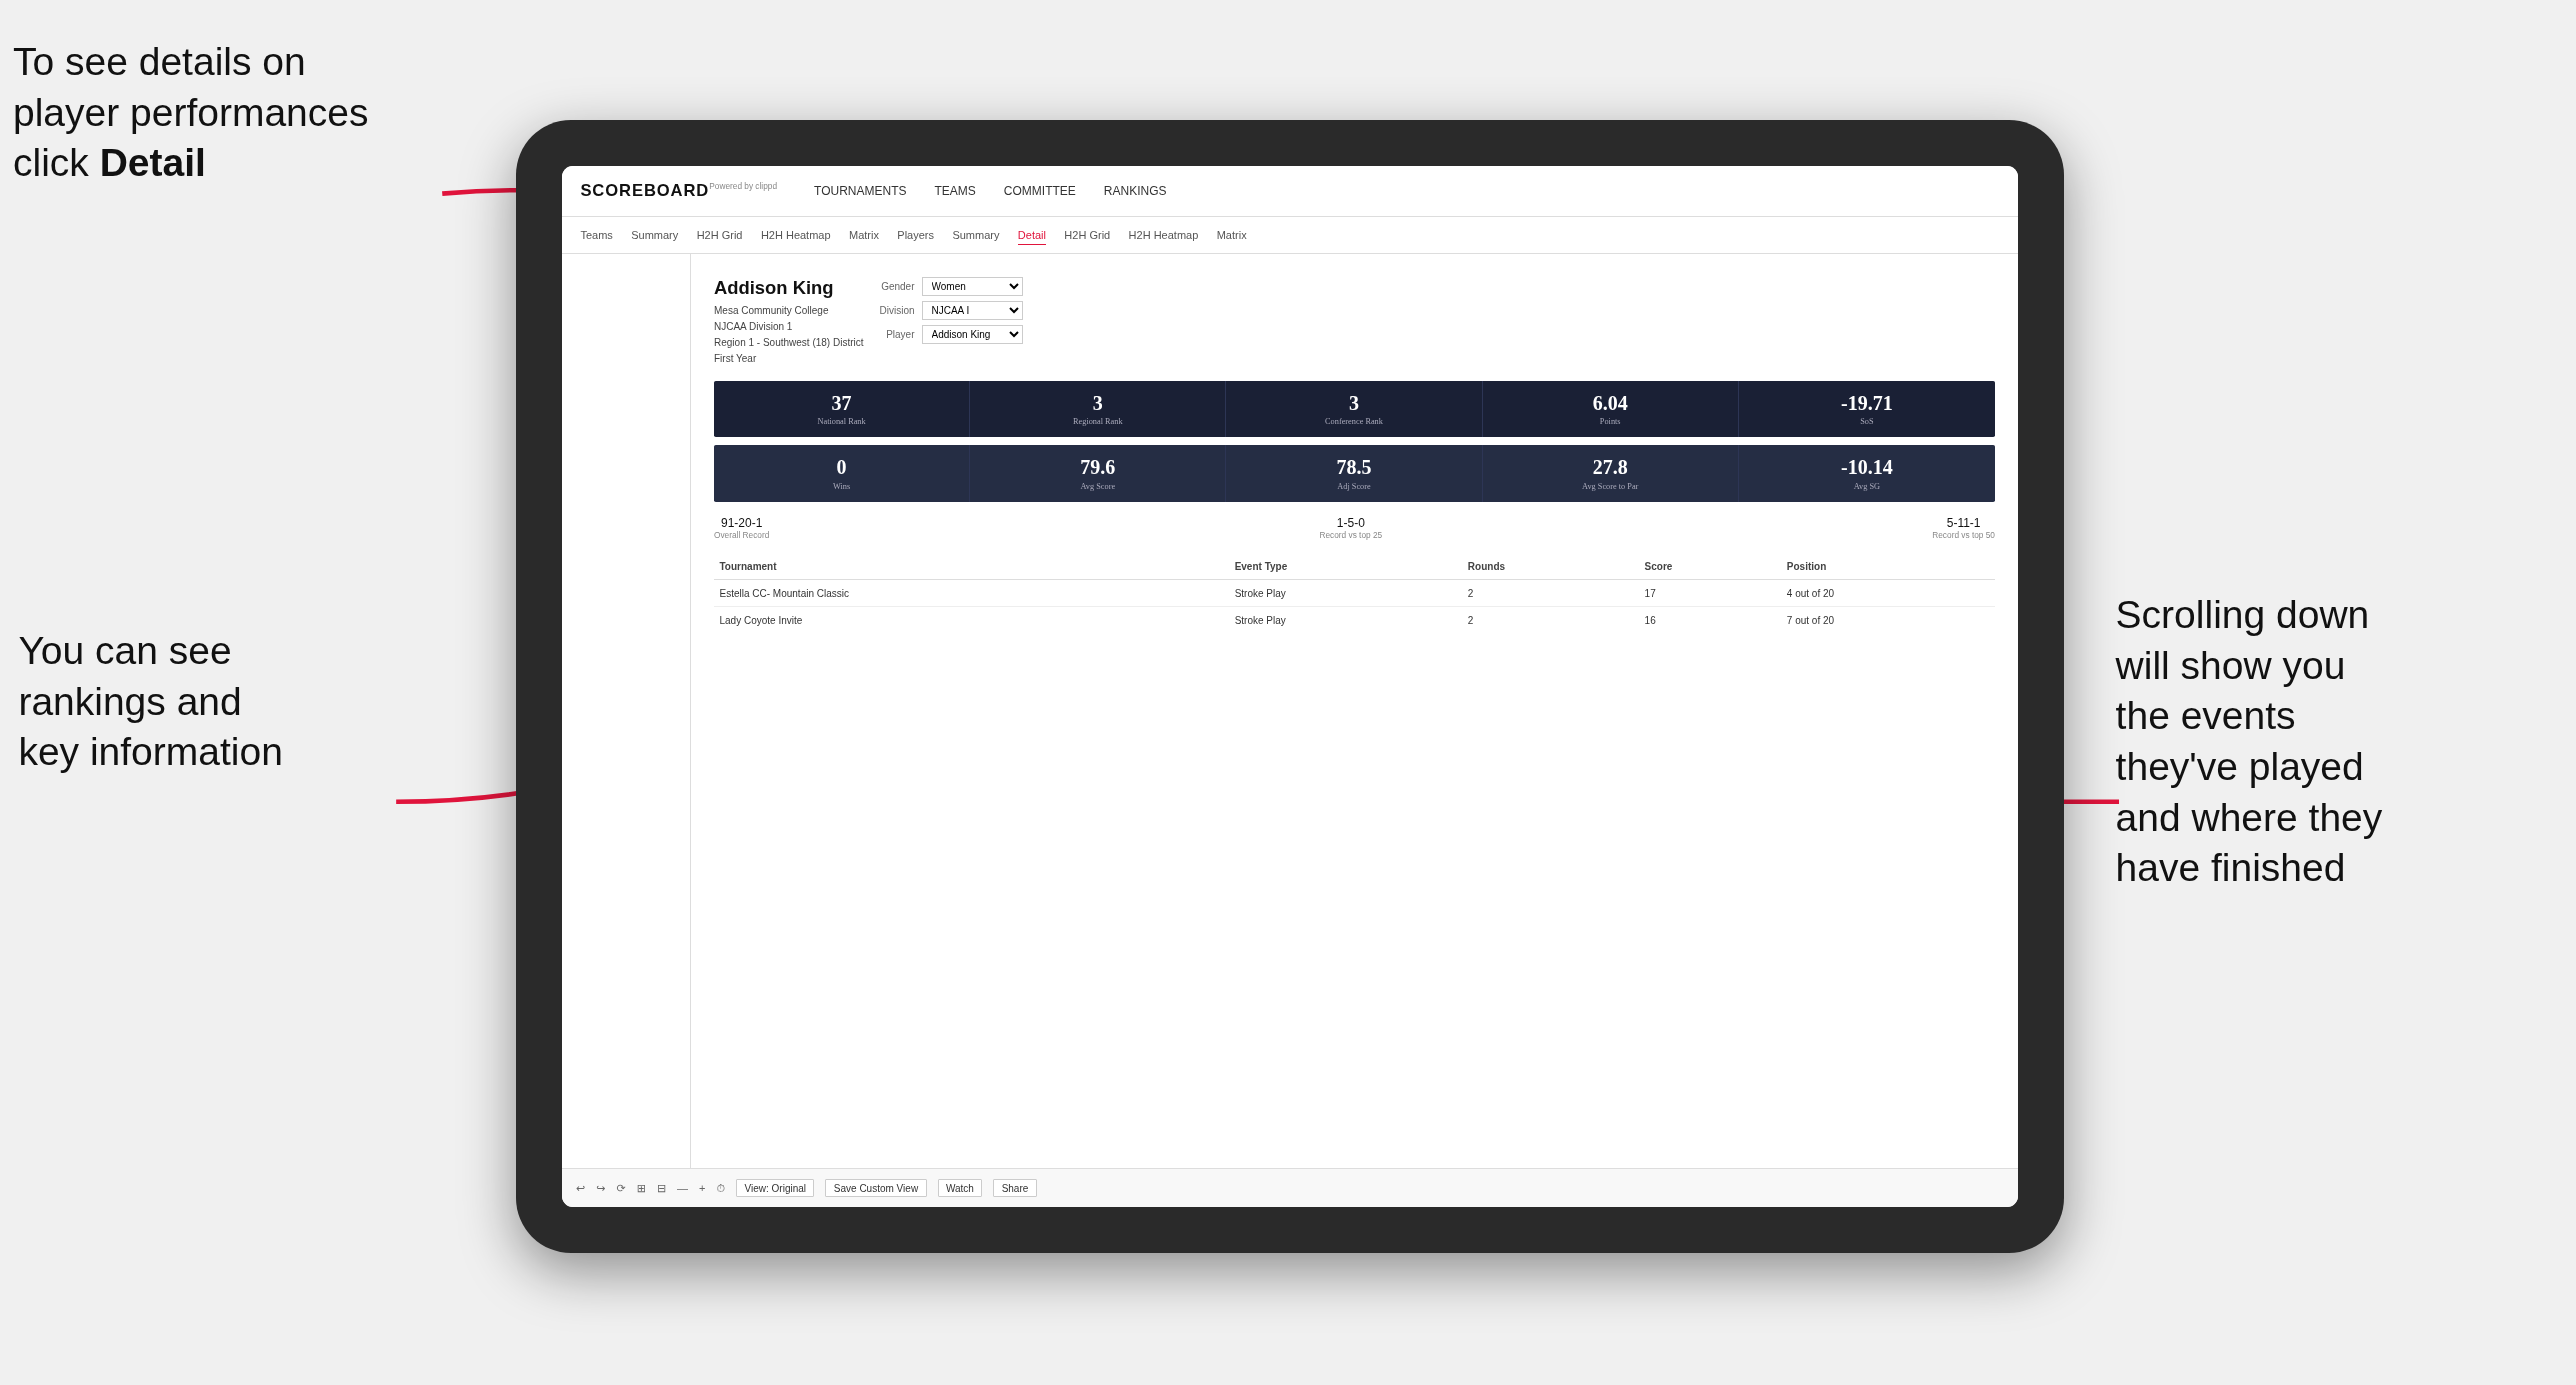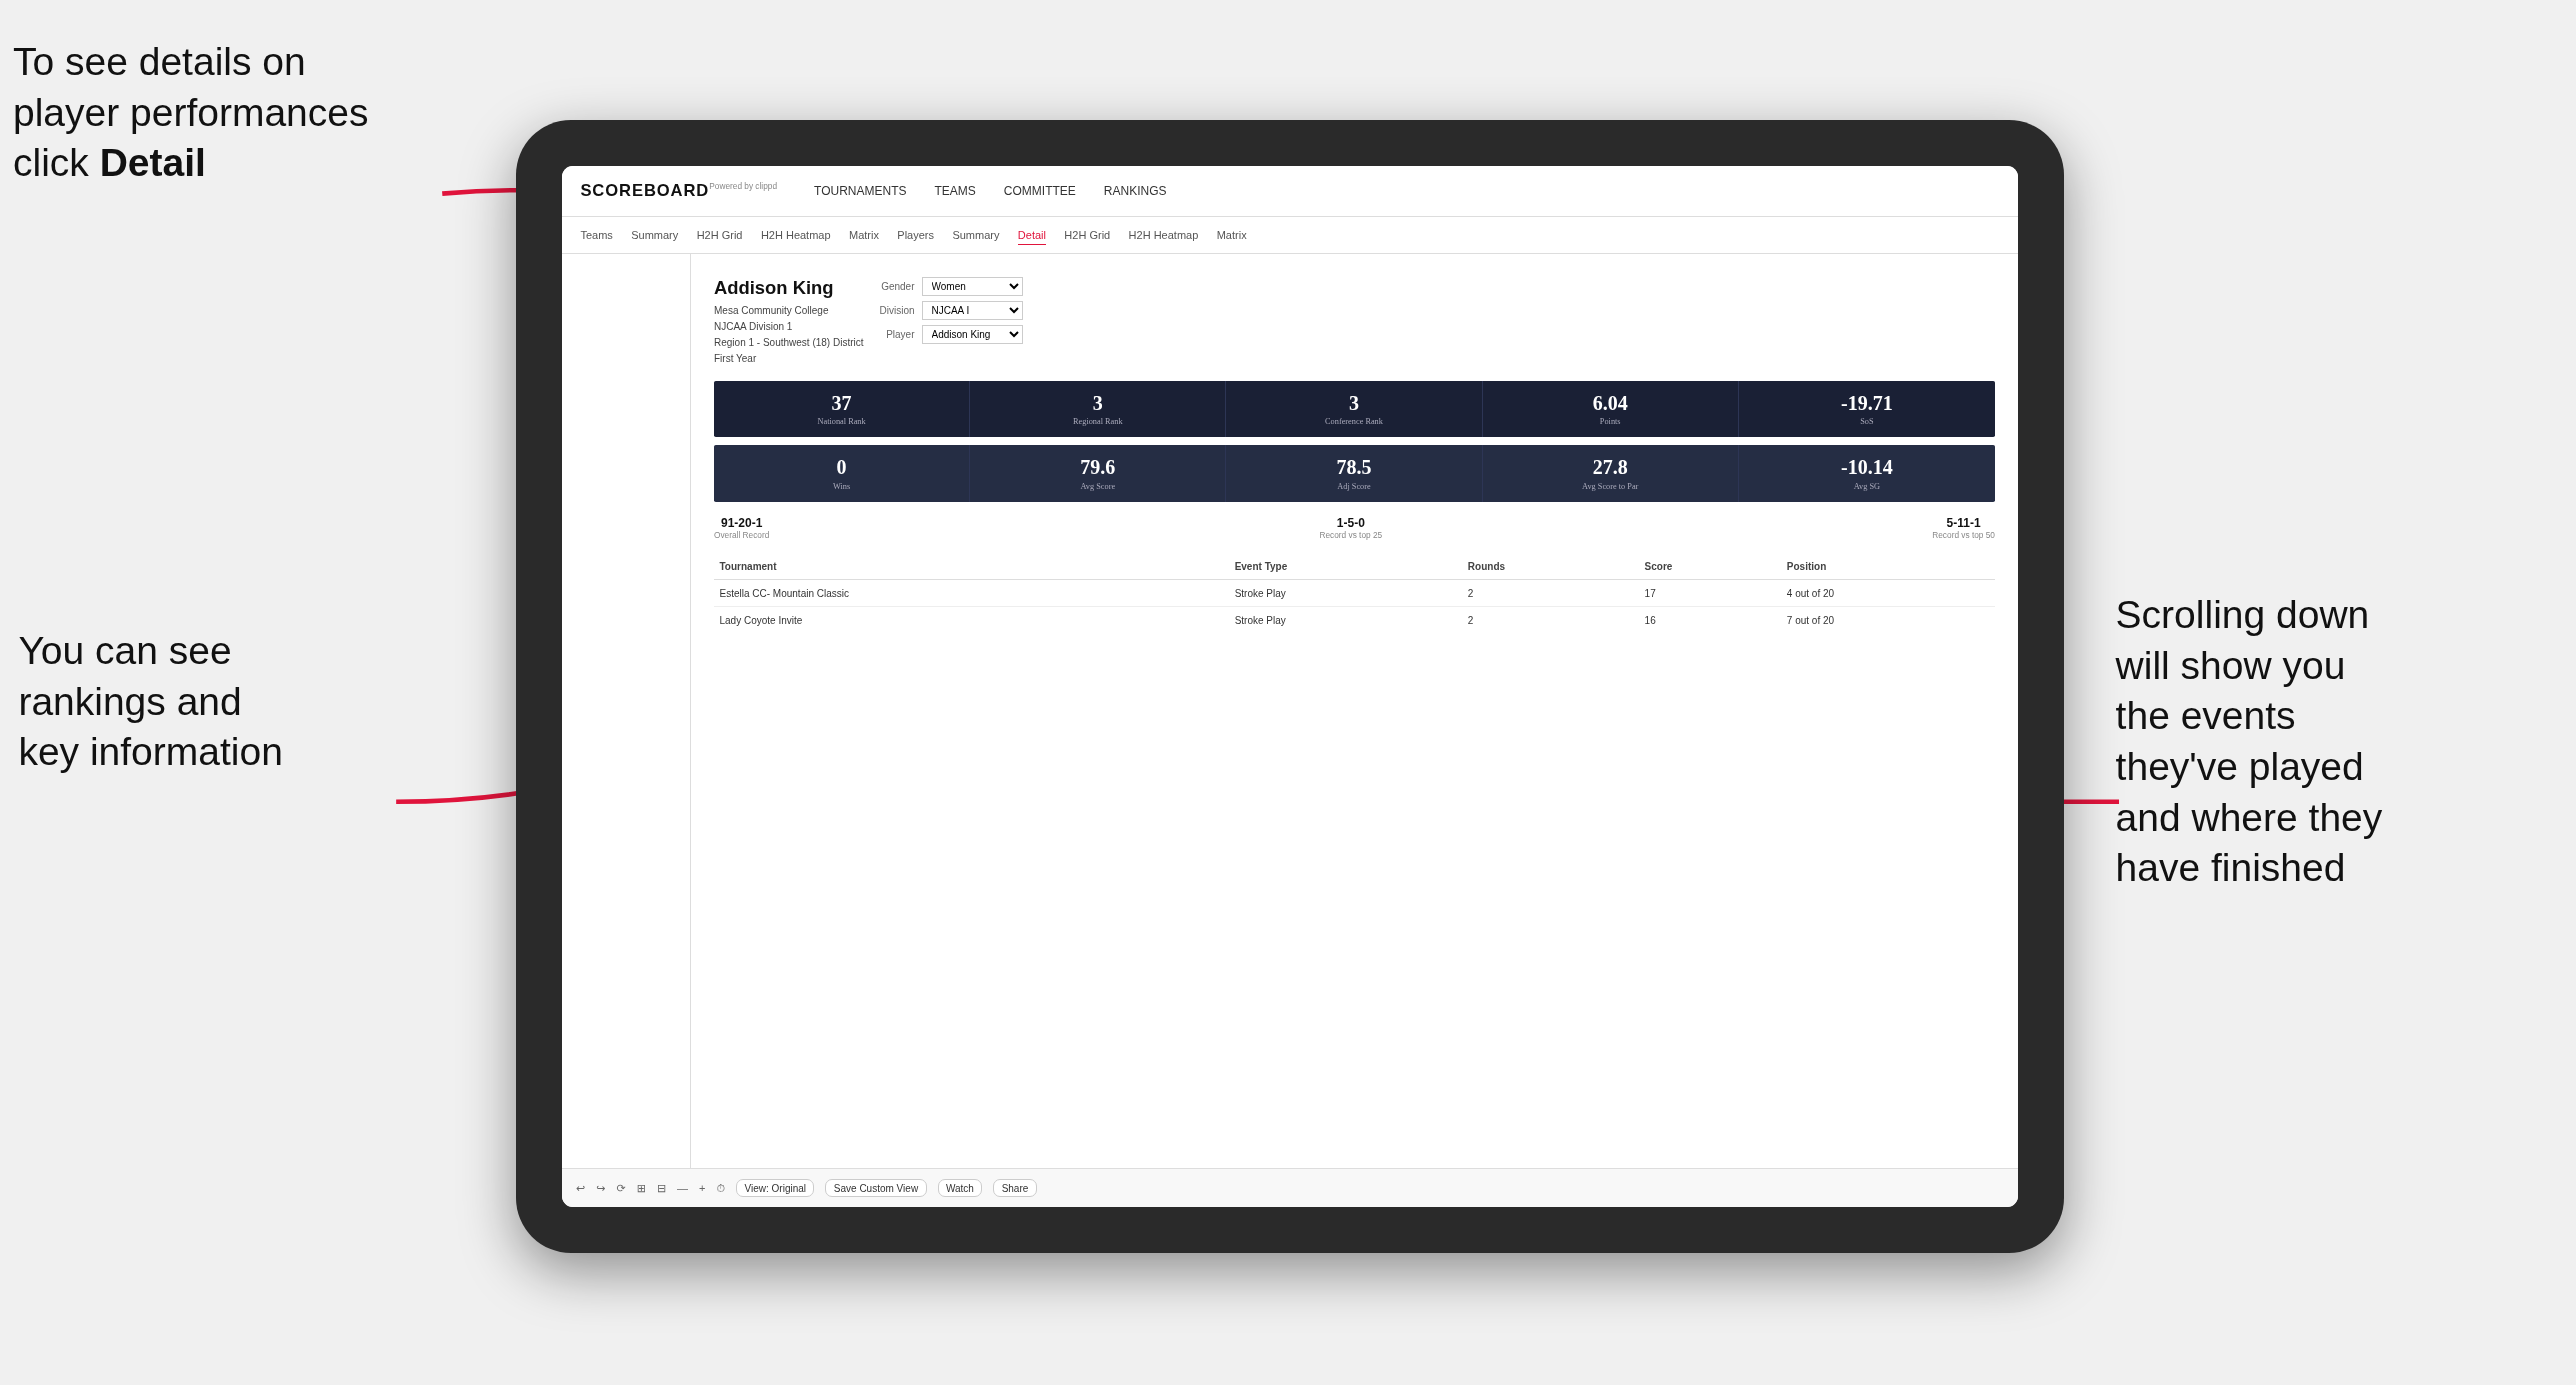--- a/index.html
+++ b/index.html
@@ -225,21 +225,21 @@
       display: flex;
       justify-content: space-between;
       margin-bottom: 14px;
       font-size: 10px;
     }
     .record-cell {
       text-align: center;
     }
     .record-value {
       font-size: 12px;
-      font-weight: 700;
+      font-weight: 400;
       color: #111;
       display: block;
     }
     .record-label {
       font-size: 8.3px;
       color: #888;
       display: block;
     }
 
     
@@ -282,21 +282,21 @@
       font-size: 11px;
       color: #666;
       cursor: pointer;
     }
     .toolbar-btn {
       font-size: 10px;
       color: #333;
       cursor: pointer;
       border: 0.9px solid #ccc;
       padding: 2.8px 7.4px;
-      border-radius: 7px;
+      border-radius: 1px;
       background: #fff;
     }
   </style>
 </head>
 <body>
 
 <div class="annotation annotation-topleft">
   <span>To see details on</span><br>
   <span>player performances</span><br>
   <span>click </span><strong>Detail</strong>

